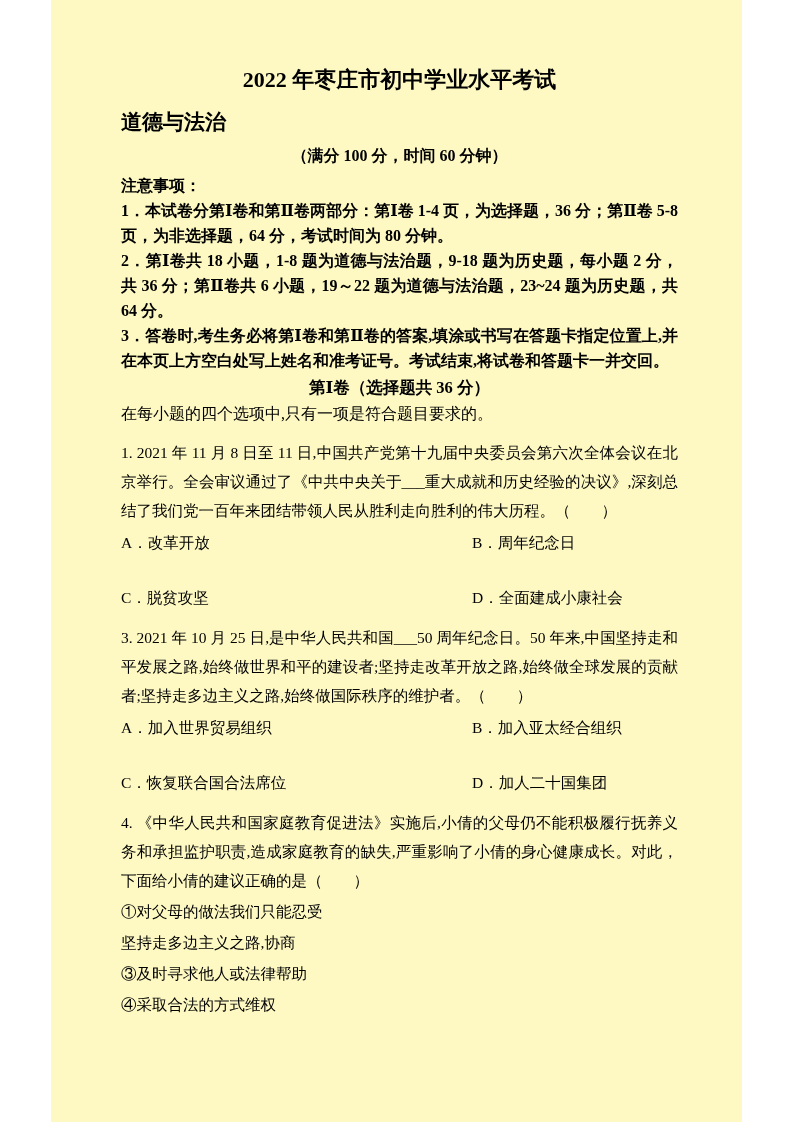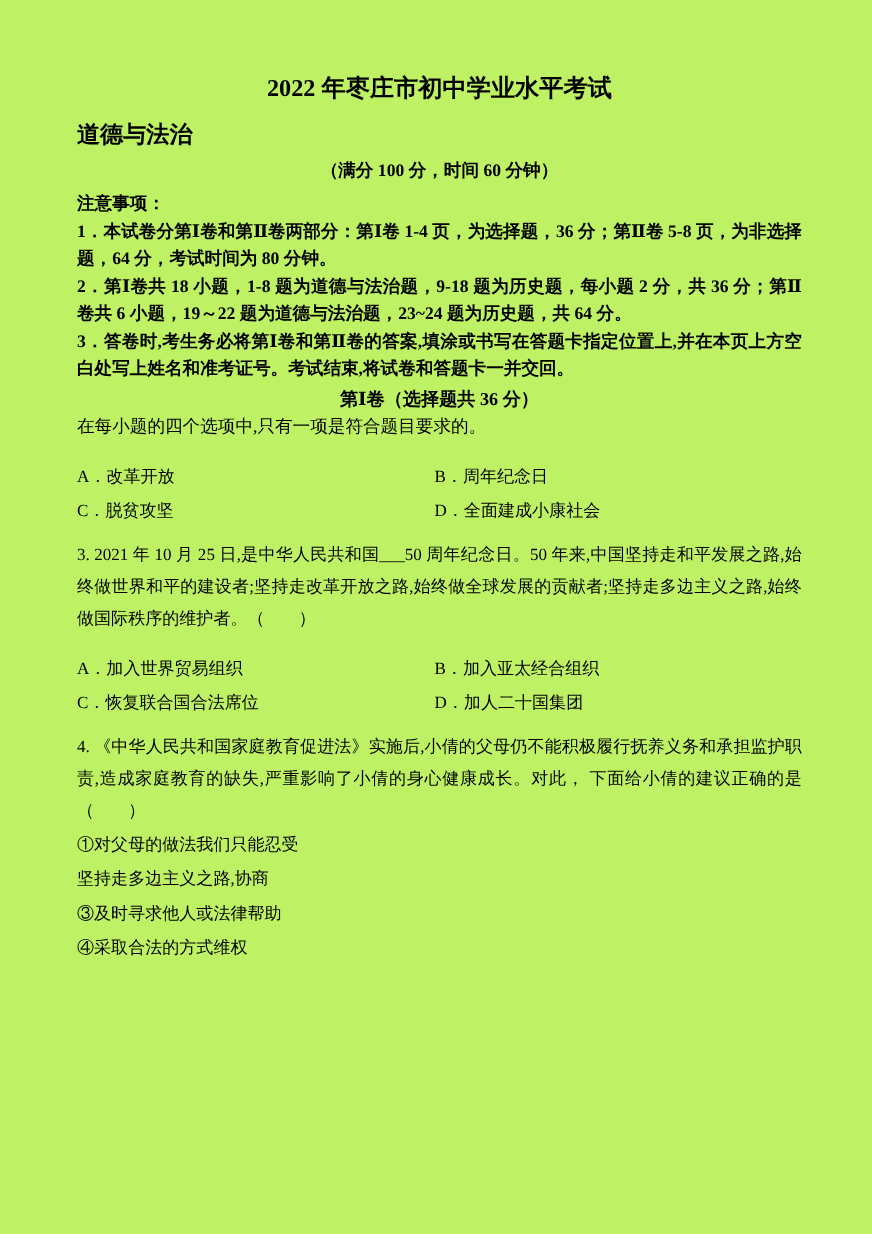--- a/index.html
+++ b/index.html
@@ -1,21 +1,21 @@
 <!DOCTYPE html>
 <html><head>
 <meta charset="utf-8">
 <style>
   html, body { margin: 0; padding: 0; background: #ffffff; }
   .page {
     position: relative;
-    width: 793px;
+    width: 691px;
     height: 1122px;
     margin: 0 auto;
-    background: #bef264;
+    background: #fef9c3;
     color: #000000;
     font-family: "Liberation Serif", "DejaVu Serif", serif;
     overflow: hidden;
     box-sizing: border-box;
   }
   .content { padding: 64px 64px 0 70px; }
 
   .exam-title {
     margin: 0;
     font-size: 22px;
@@ -57,23 +57,24 @@
     font-size: 16px;
     font-weight: 400;
     line-height: 26px;
   }
 
   .question { margin-top: 11px; font-size: 15.5px; }
   .question .stem { margin: 0; line-height: 29px; text-align: justify; }
   .options {
     display: grid;
     grid-template-columns: 325px 1fr;
-    margin-top: 17px;
+    margin-top: 3px;
     line-height: 29px;
     row-gap: 2px;
+    gap: 26px;
   }
   .statements p { margin: 2px 0 0; line-height: 29px; }
 </style>
 </head>
 <body>
 
 <div class="page">
   <div class="content">
 
     <h1 class="exam-title">2022 年枣庄市初中学业水平考试</h1>
@@ -84,20 +85,21 @@
       <p>注意事项：</p>
       <p>1．本试卷分第Ⅰ卷和第Ⅱ卷两部分：第Ⅰ卷 1-4 页，为选择题，36 分；第Ⅱ卷 5-8 页，为非选择题，64 分，考试时间为 80 分钟。</p>
       <p>2．第Ⅰ卷共 18 小题，1-8 题为道德与法治题，9-18 题为历史题，每小题 2 分，共 36 分；第Ⅱ卷共 6 小题，19～22 题为道德与法治题，23~24 题为历史题，共 64 分。</p>
       <p>3．答卷时,考生务必将第Ⅰ卷和第Ⅱ卷的答案,填涂或书写在答题卡指定位置上,并在本页上方空白处写上姓名和准考证号。考试结束,将试卷和答题卡一并交回。</p>
     </div>
 
     <p class="section-title">第Ⅰ卷（选择题共 36 分）</p>
     <p class="section-instruction">在每小题的四个选项中,只有一项是符合题目要求的。</p>
 
     <div class="question">
+      <p class="stem">1. 2021 年 11 月 8 日至 11 日,中国共产党第十九届中央委员会第六次全体会议在北京举行。全会审议通过了《中共中央关于___重大成就和历史经验的决议》,深刻总结了我们党一百年来团结带领人民从胜利走向胜利的伟大历程。（　　）</p>
       <div class="options">
         <span>A．改革开放</span>
         <span>B．周年纪念日</span>
         <span>C．脱贫攻坚</span>
         <span>D．全面建成小康社会</span>
       </div>
     </div>
 
 
     <div class="question">

